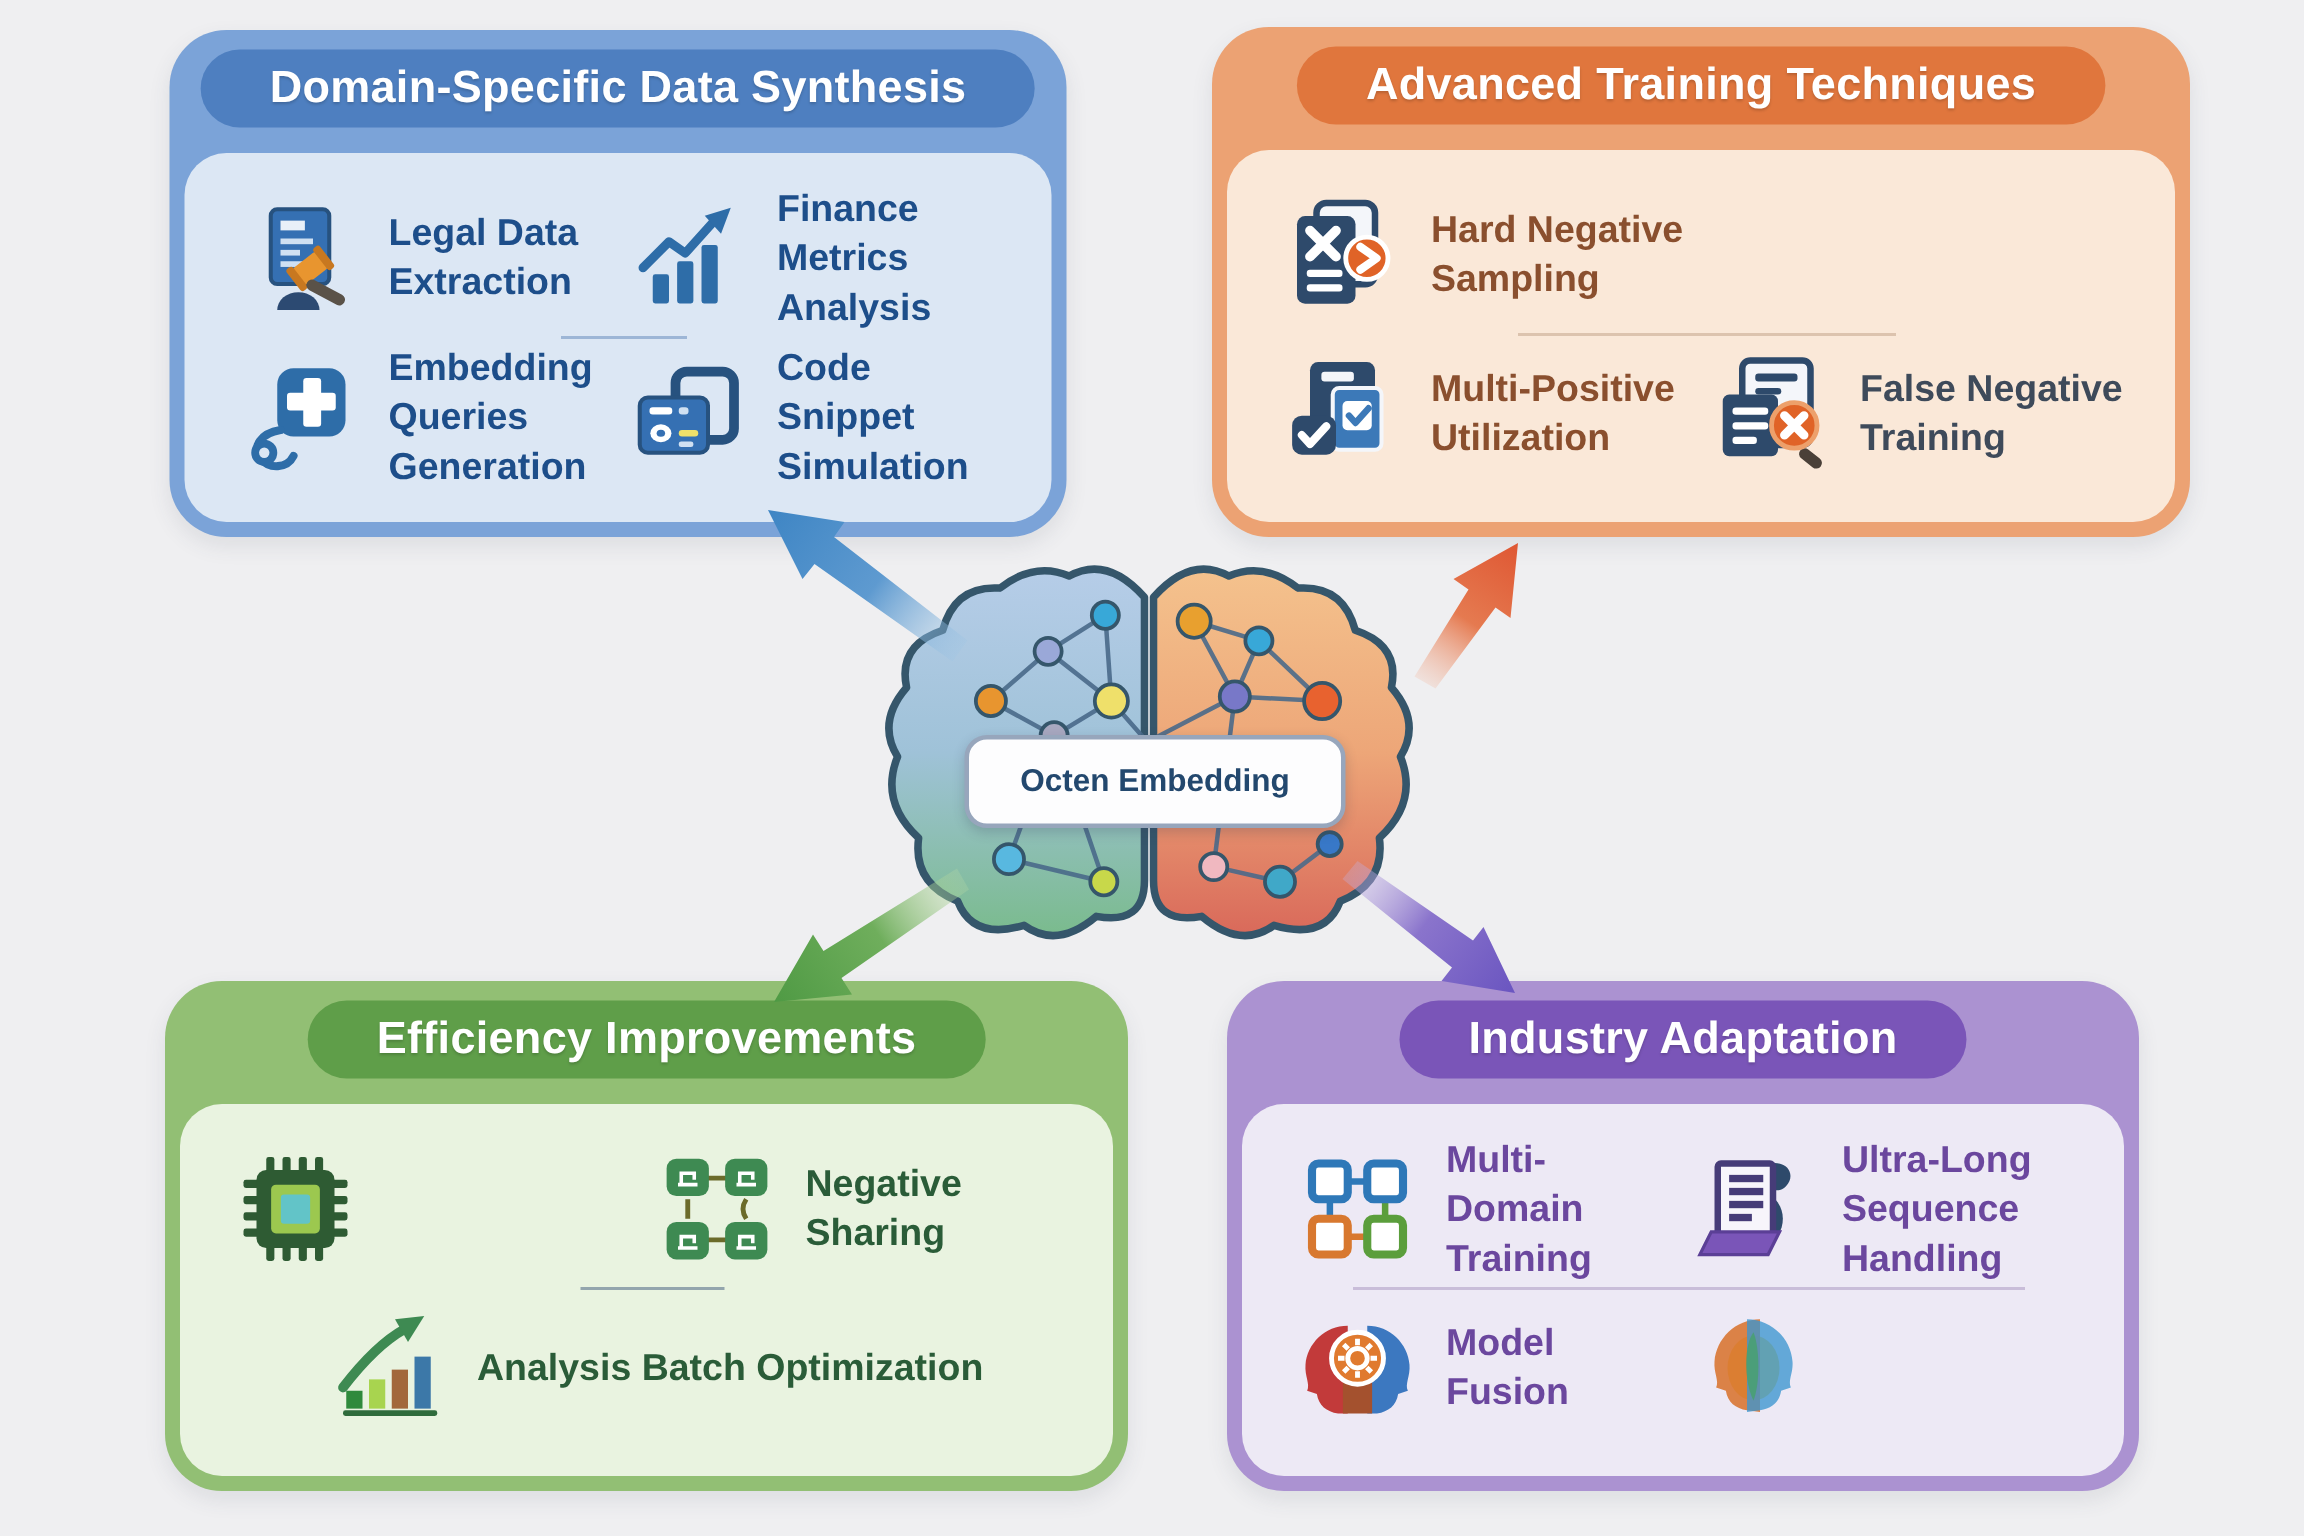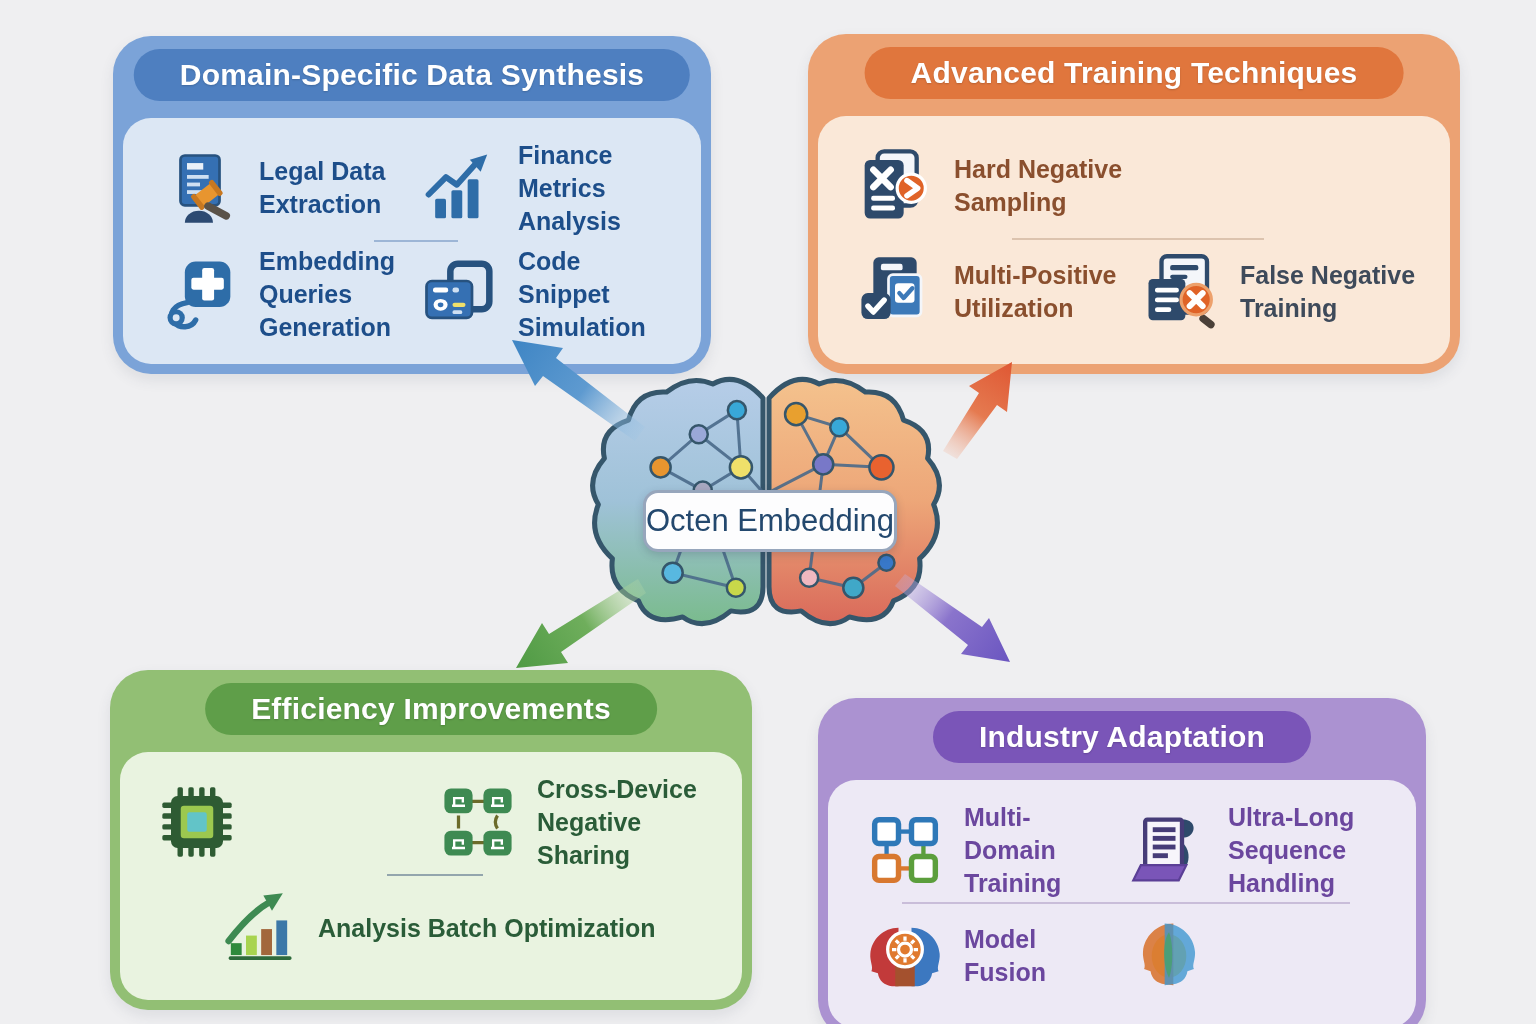--- a/index.html
+++ b/index.html
@@ -4,21 +4,20 @@
 <style>
   html,body{margin:0;padding:0;}
   body{
     width:1536px;height:1024px;position:relative;overflow:hidden;
     background:var(--bg,#efeff1);
     font-family:"Liberation Sans", sans-serif;
   }
   .panel{
     position:absolute;border-radius:38px;
     box-shadow:0 6px 14px rgba(60,70,90,.10);
-    margin-top:16px;
   }
   .panel-body{
     position:absolute;left:10px;right:10px;bottom:10px;top:82px;
     border-radius:28px;
   }
   .panel-pill{
     position:absolute;top:13px;left:50%;transform:translateX(-50%);
     border-radius:28px;padding:9px 46px;white-space:nowrap;
     color:#fff;font-size:30px;font-weight:bold;letter-spacing:.2px;
     text-shadow:0 1px 2px rgba(0,0,0,.18);
@@ -26,21 +25,21 @@
   
   .tl{left:113px;top:20px;width:598px;height:338px;background:var(--tl_band);}
   .tl .panel-body{background:var(--tl_body);}
   .tl .panel-pill{background:var(--tl_pill);}
   .tr{left:808px;top:18px;width:616px;height:340px;background:var(--tr_band);padding-left:36px;}
   .tr .panel-body{background:var(--tr_body);}
   .tr .panel-pill{background:var(--tr_pill);}
   .bl{left:110px;top:654px;width:606px;height:340px;background:var(--bl_band);padding-left:36px;}
   .bl .panel-body{background:var(--bl_body);}
   .bl .panel-pill{background:var(--bl_pill);}
-  .br{left:818px;top:682px;width:608px;height:340px;background:var(--br_band);}
+  .br{left:818px;top:654px;width:608px;height:340px;background:var(--br_band);}
   .br .panel-body{background:var(--br_body);}
   .br .panel-pill{background:var(--br_pill);}
 
   .grid{
     display:grid;grid-template-columns:1fr 1fr;
     padding:22px 30px 10px 38px;row-gap:4px;column-gap:8px;
     align-items:center;height:calc(100% - 32px);box-sizing:border-box;
   }
   .item{display:flex;align-items:center;gap:20px;min-height:96px;}
   .item .icon{flex:0 0 auto;width:78px;height:78px;}
@@ -62,21 +61,21 @@
   .single-row{grid-column:1 / -1;margin-left:62px;}
 
   
   #brain{position:absolute;left:590px;top:372px;width:352px;height:266px;z-index:5;}
   #center-pill{
     position:absolute;left:643px;top:490px;width:248px;height:56px;z-index:20;
     background:#fdfdfe;border:3px solid var(--pill_border);border-radius:15px;
     display:flex;align-items:center;justify-content:center;
     box-shadow:0 3px 8px rgba(50,60,80,.22);
   }
-  #center-pill .txt{font-size:31px;font-weight:normal;color:var(--center_text);white-space:nowrap;}
+  #center-pill .txt{font-size:21px;font-weight:bold;color:var(--center_text);white-space:nowrap;}
   #arrows{position:absolute;left:0;top:0;width:1536px;height:1024px;z-index:10;pointer-events:none;}
 </style>
 </head>
 <body>
 
 <section class="panel tl">
   <div class="panel-pill">Domain-Specific Data Synthesis</div>
   <div class="panel-body">
     <div class="grid">
       <div class="item">
@@ -262,21 +261,20 @@
             </g>
             <g stroke="#fff" stroke-width="2.2" fill="none">
               <path d="M12,21 h12 M14,21 v-7 h8 v4"></path>
               <path d="M48,21 h12 M50,21 v-7 h8 v4"></path>
               <path d="M12,60 h12 M14,60 v-7 h8 v4"></path>
               <path d="M48,60 h12 M50,60 v-7 h8 v4"></path>
             </g>
           </svg>
         </span>
         <div class="label lbl-green">
-          <div>Cross-Device</div>
           <div>Negative Sharing</div>
         </div>
       </div>
       <div class="divider div-bl"></div>
       <div class="item single-row">
         <span class="icon">
           <svg viewBox="0 0 72 72">
             <rect x="8" y="62" width="58" height="3.5" rx="1.5" fill="#2f6b3c"></rect>
             <rect x="10" y="50" width="10" height="11" fill="#2f8a3c"></rect>
             <rect x="24" y="43" width="10" height="18" fill="#a8d44f"></rect>

